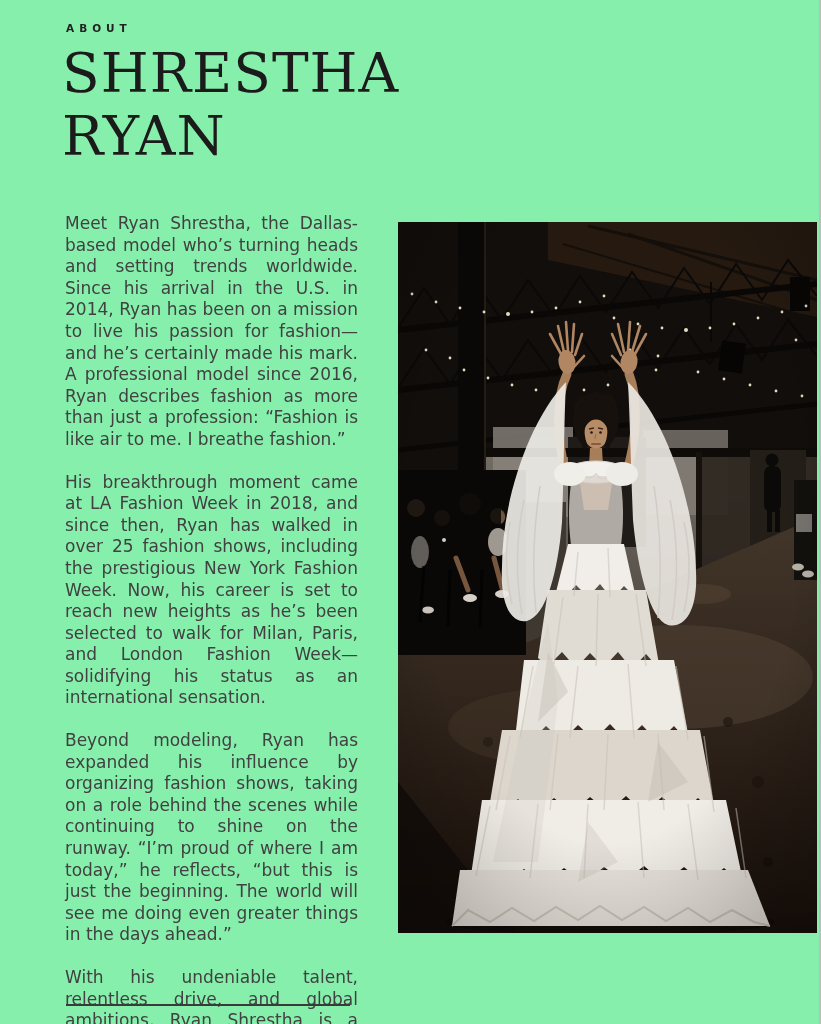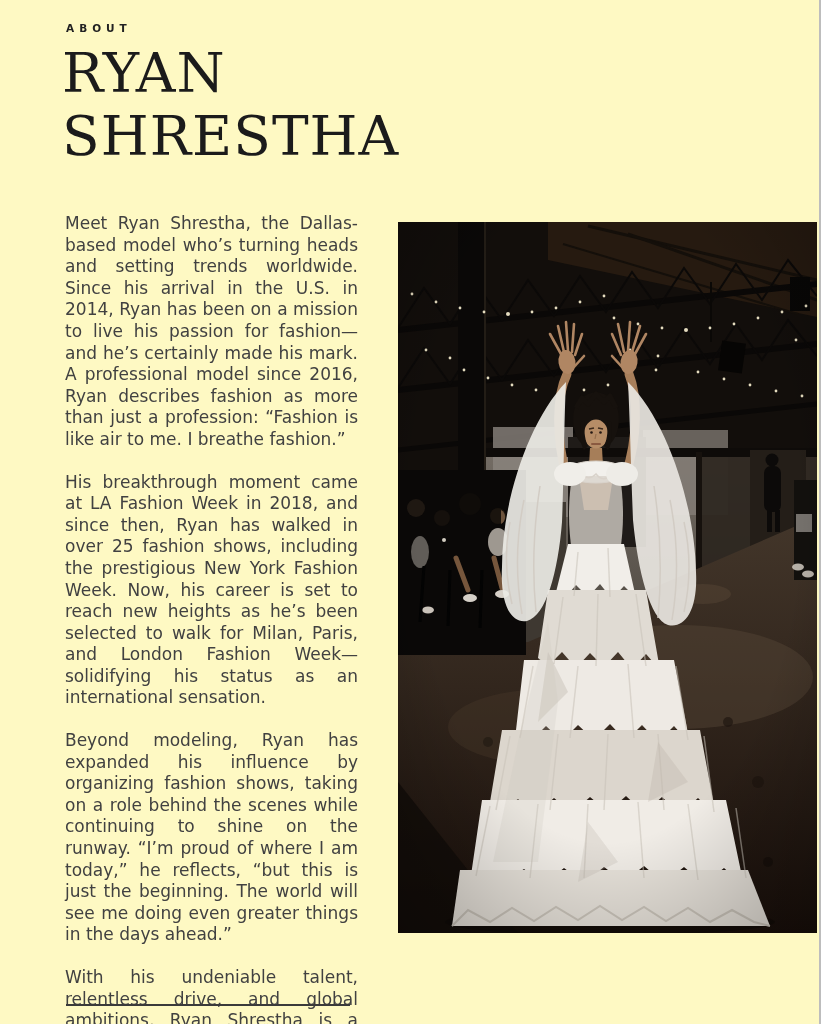--- a/index.html
+++ b/index.html
@@ -1,17 +1,17 @@
 <!DOCTYPE html>
 <html><head>
 <meta charset="utf-8">
 <style>
   html,body{margin:0;padding:0;background:#ffffff;}
   .page{
-    position:relative;width:821px;height:1024px;background:#fef9c3;
+    position:relative;width:821px;height:1024px;background:#86efac;
     font-family:"DejaVu Sans",sans-serif;overflow:hidden;box-sizing:border-box;
     border-right:2px solid #bdbdbd;
   }
   .kicker{
     position:absolute;left:66px;top:22px;
     font-size:10.5px;font-weight:bold;letter-spacing:5px;color:#222222;
   }
   .title{
     position:absolute;left:62px;top:42px;
     font-family:"DejaVu Serif","Liberation Serif",serif;font-weight:400;
@@ -37,22 +37,22 @@
   }
 </style>
 </head>
 <body>
 
 <div class="page">
 
   <div class="kicker">ABOUT</div>
 
   <h1 class="title" style="margin:0;">
+    <span>SHRESTHA</span>
     <span>RYAN</span>
-    <span>SHRESTHA</span>
   </h1>
 
   <div class="bodycol">
     <p>Meet Ryan Shrestha, the Dallas-based model who’s turning heads and setting trends worldwide. Since his arrival in the U.S. in 2014, Ryan has been on a mission to live his passion for fashion—and he’s certainly made his mark. A professional model since 2016, Ryan describes fashion as more than just a profession: “Fashion is like air to me. I breathe fashion.”</p>
     <p>His breakthrough moment came at LA Fashion Week in 2018, and since then, Ryan has walked in over 25 fashion shows, including the prestigious New York Fashion Week. Now, his career is set to reach new heights as he’s been selected to walk for Milan, Paris, and London Fashion Week—solidifying his status as an international sensation.</p>
     <p>Beyond modeling, Ryan has expanded his influence by organizing fashion shows, taking on a role behind the scenes while continuing to shine on the runway. “I’m proud of where I am today,” he reflects, “but this is just the beginning. The world will see me doing even greater things in the days ahead.”</p>
     <p>With his undeniable talent, relentless drive, and global ambitions, Ryan Shrestha is a name the fashion world will be seeing on every major runway.</p>
   </div>
 
   <div class="photo" role="img" aria-label="Runway photo: model in a white ruffled tulle gown with sheer gauze bell sleeves raises both arms overhead, walking an industrial venue runway with dark trusses, string lights and a seated audience.">

